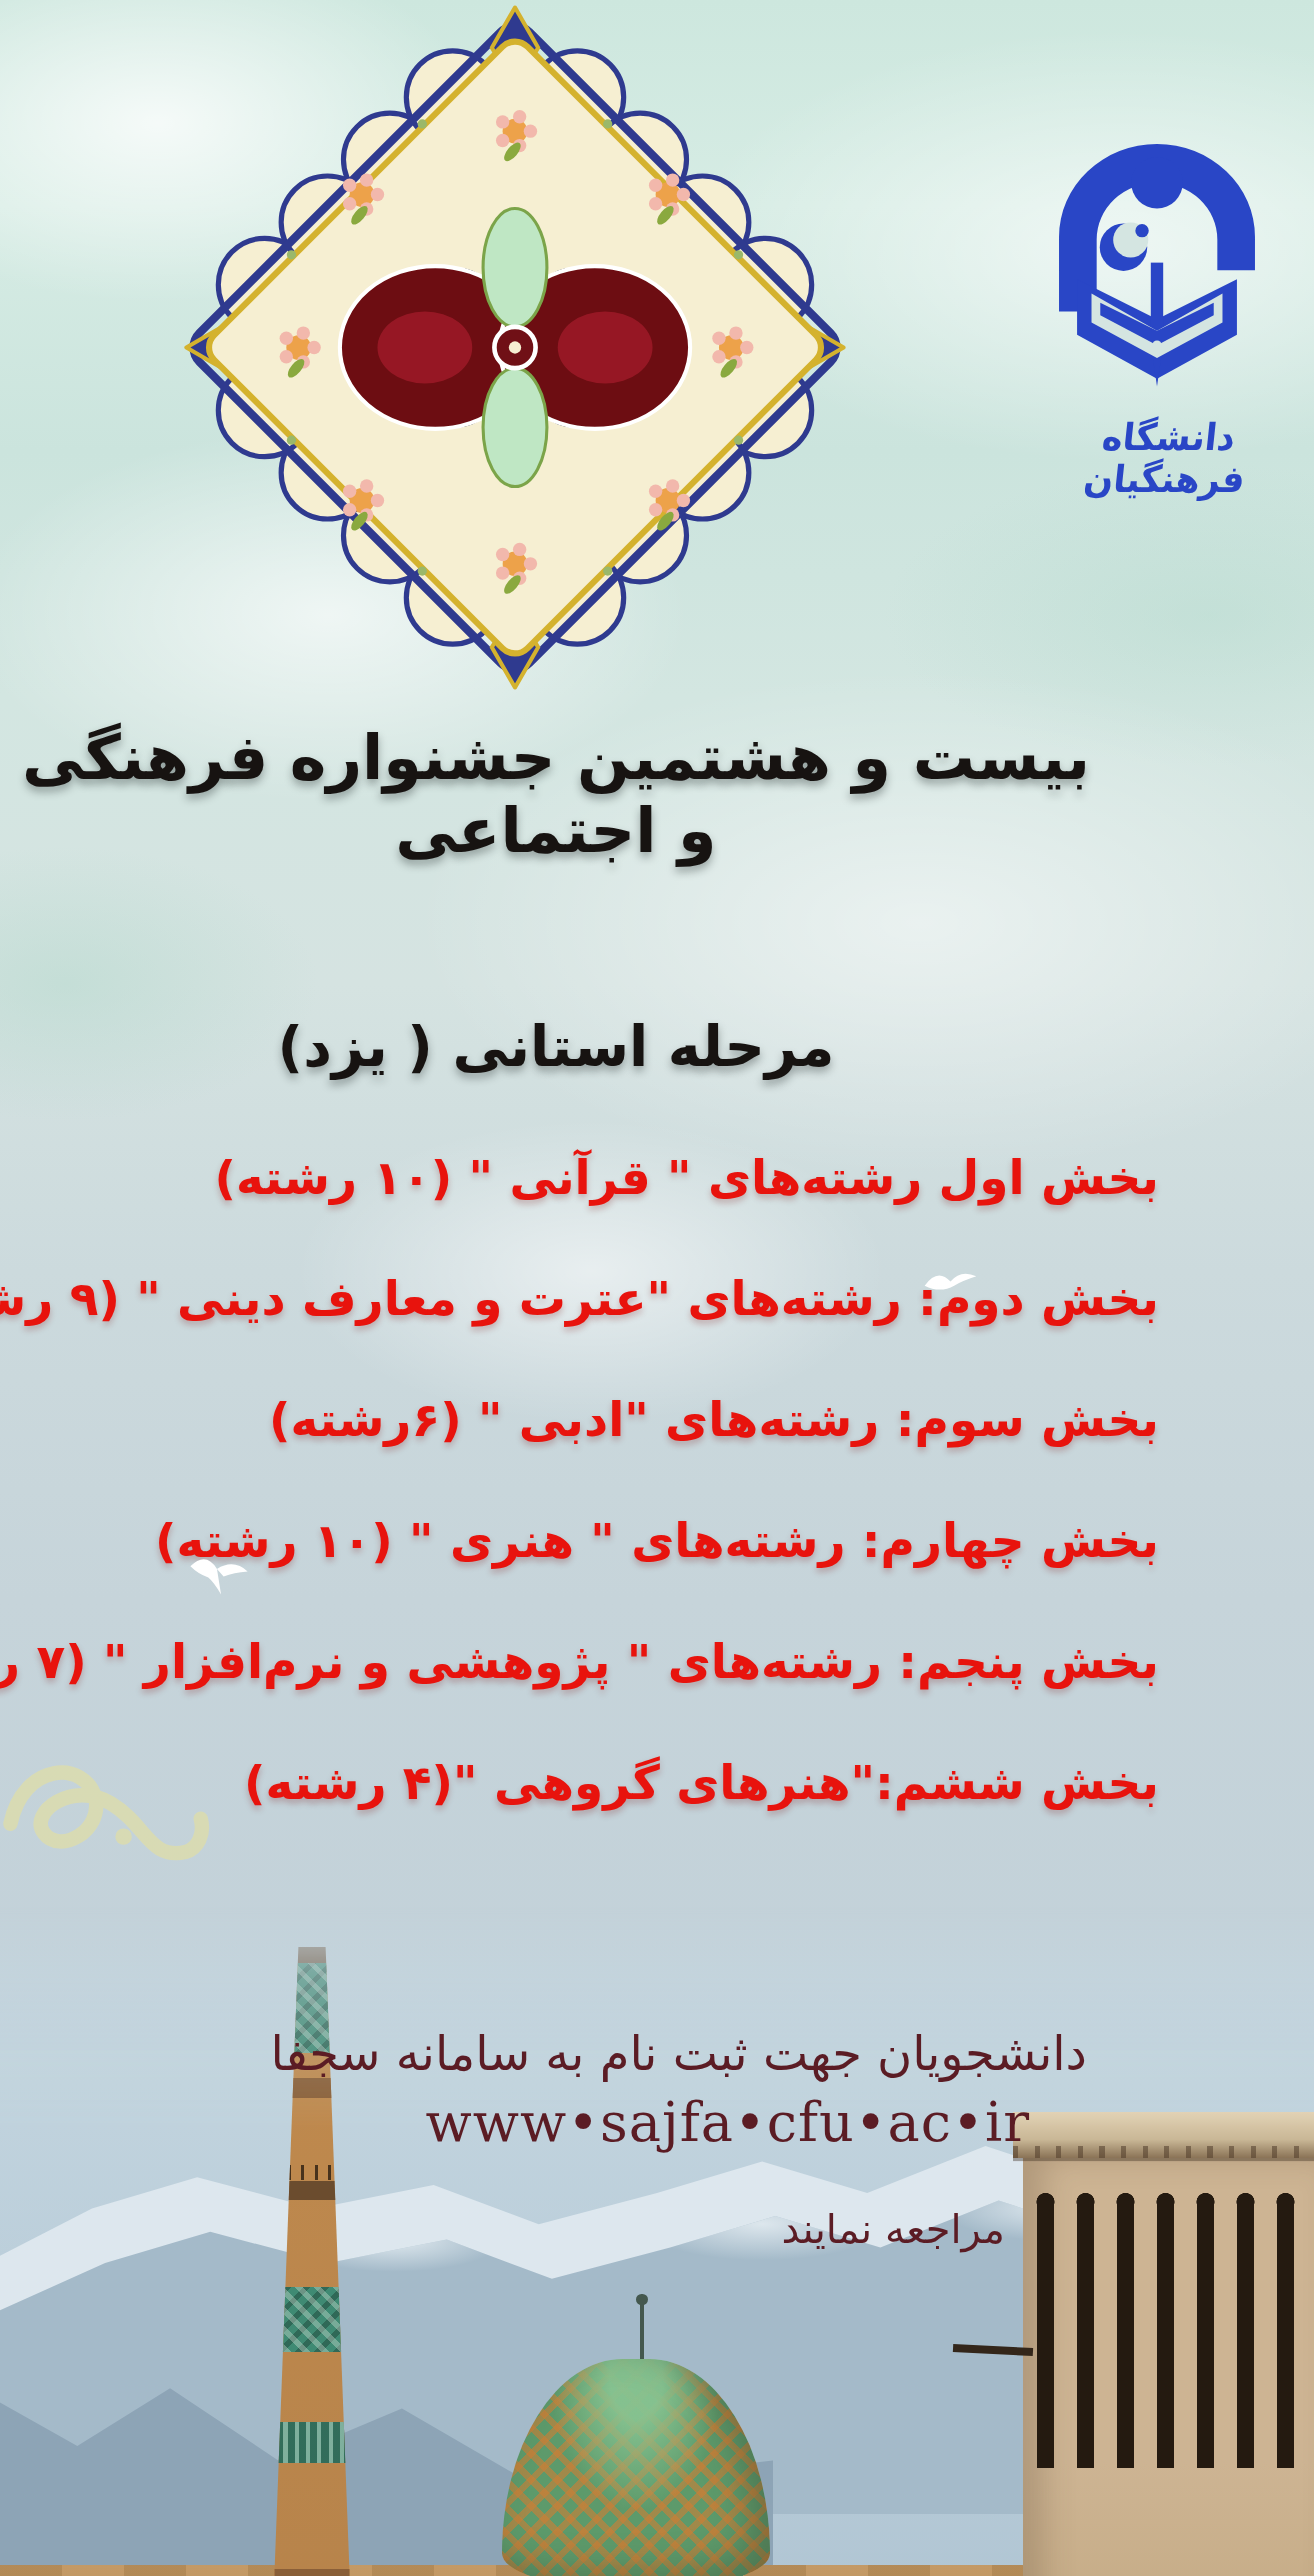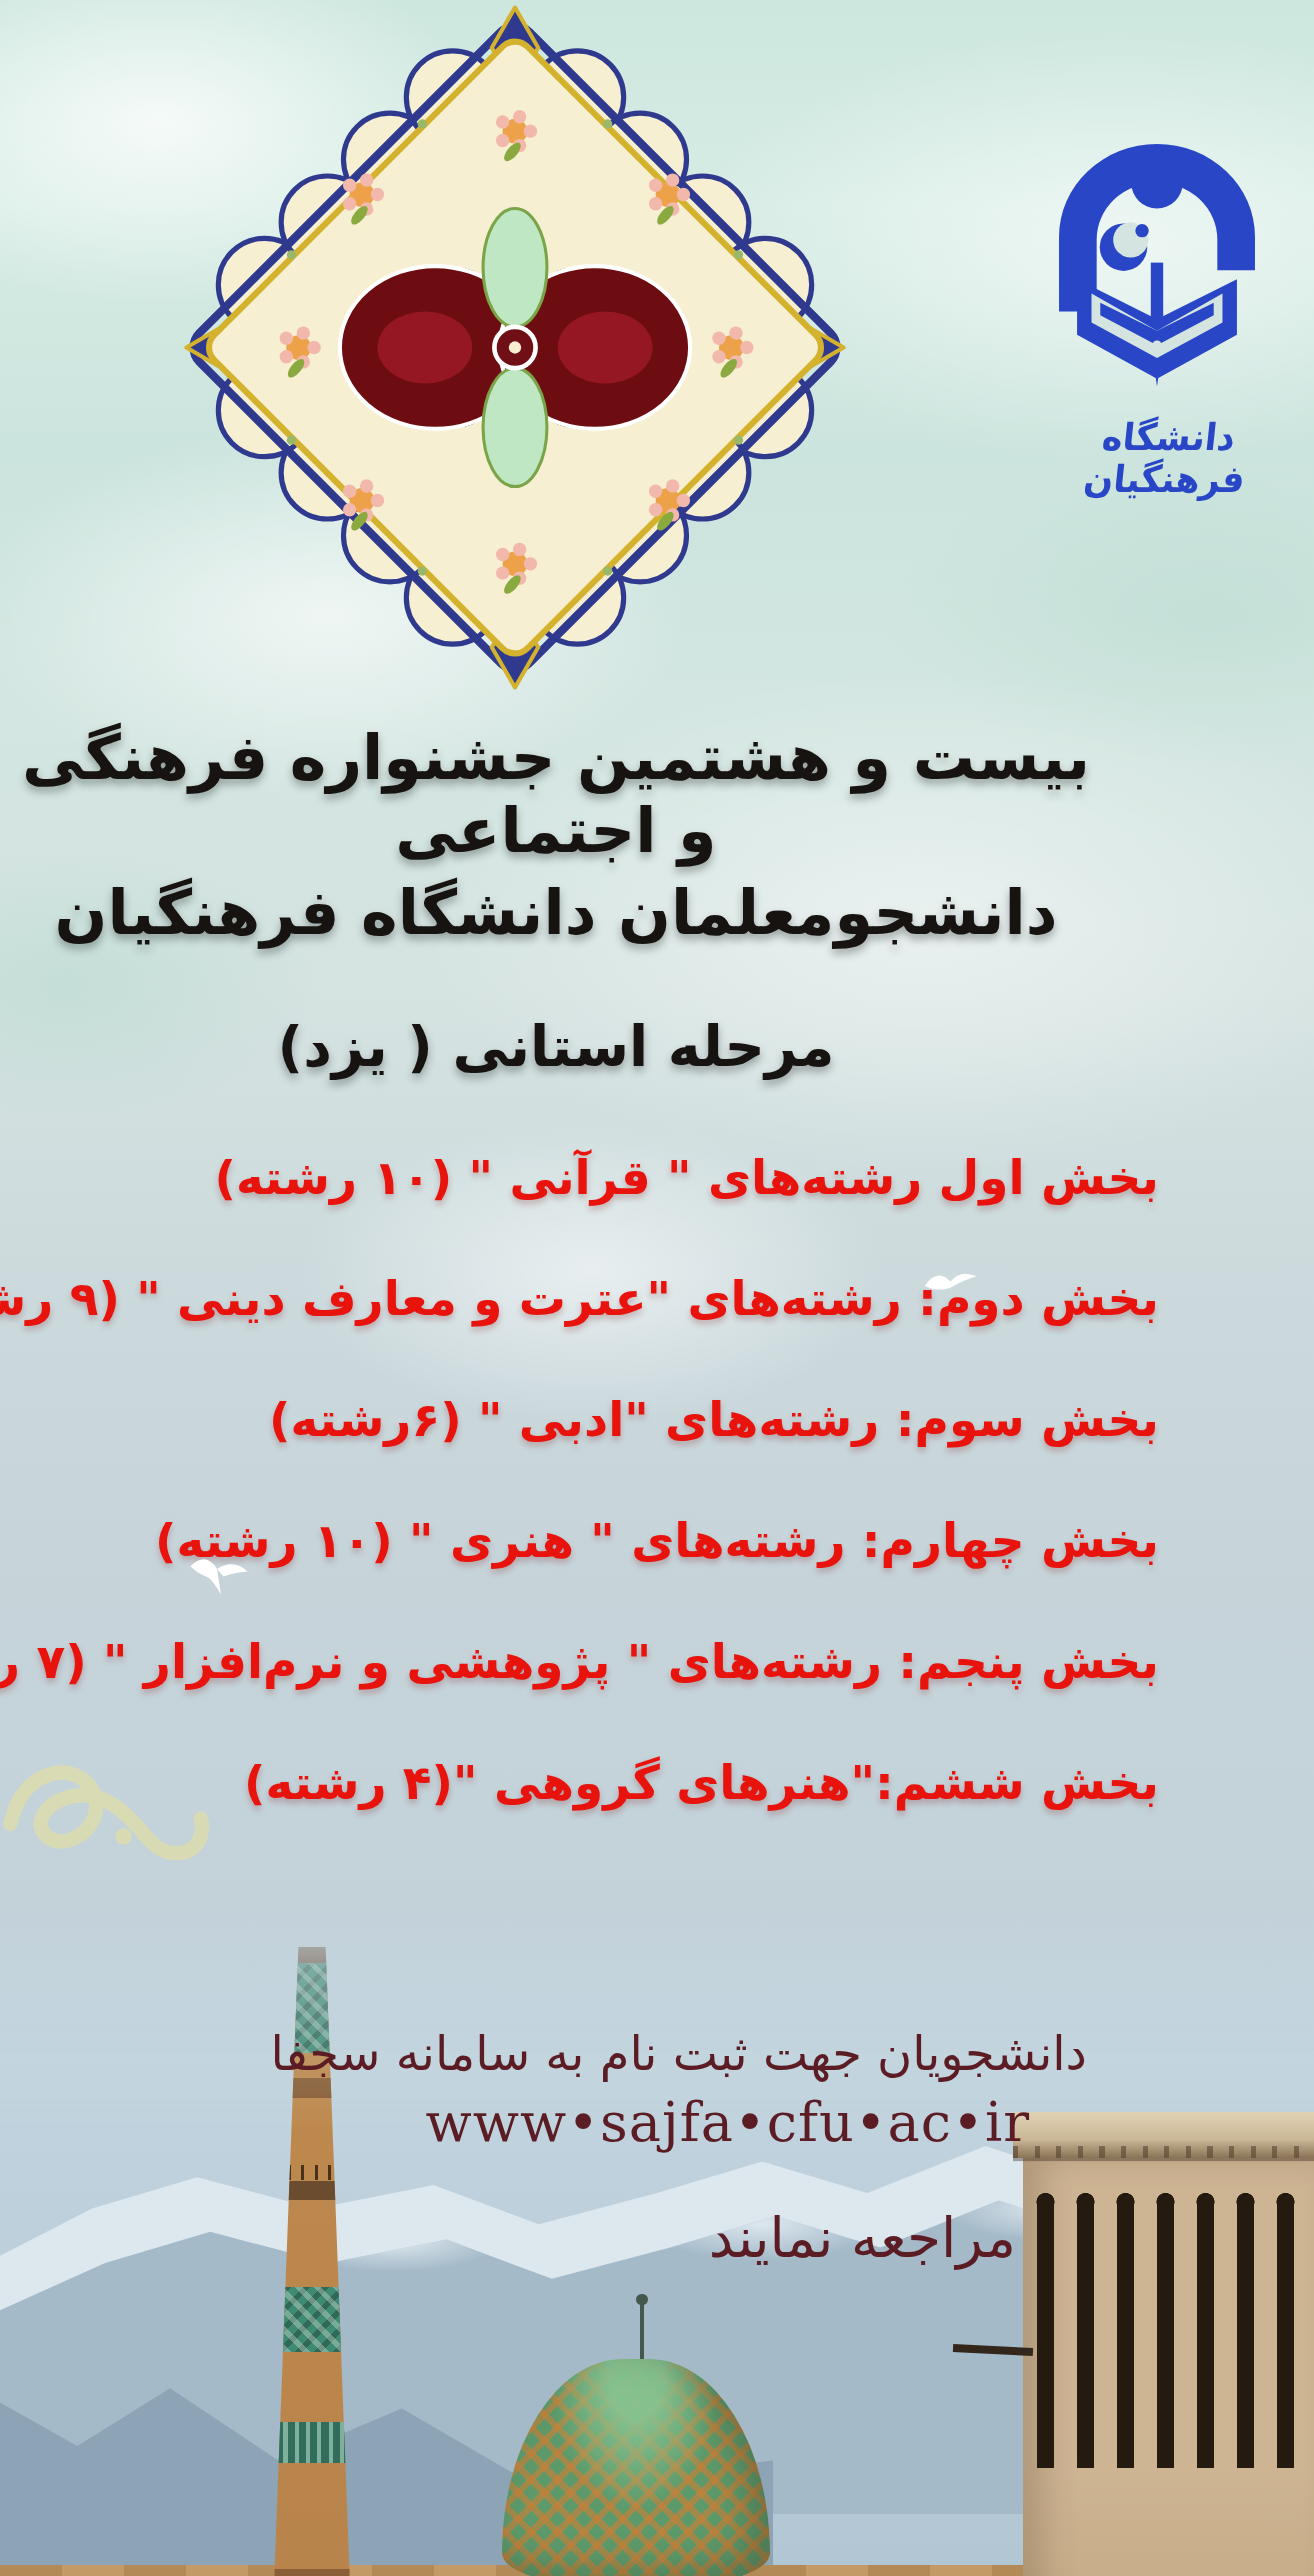--- a/index.html
+++ b/index.html
@@ -102,21 +102,21 @@
   .t2{top:876px;font-size:62px;}
   .t3{top:1014px;font-size:56px;}
 
   .sections{position:absolute;top:1117px;right:155px;left:82px;text-align:right;}
   .sec{height:121px;line-height:121px;font-size:47px;font-weight:bold;color:#e8130d;
     text-shadow:0 4.1px 6.2px rgba(120,10,10,.25);white-space:nowrap;}
 
   .reg{position:absolute;color:#5b1c24;font-weight:normal;white-space:nowrap;}
   .r1{top:2025px;right:227px;font-size:48px;}
   .r2{top:2091px;right:284px;font-size:54px;font-family:"DejaVu Serif",serif;letter-spacing:1px;}
-  .r3{top:2206px;right:298px;font-size:55px;}
+  .r3{top:2206px;right:309px;font-size:40px;}
 
   .bird{position:absolute;}
   .b1{left:922px;top:1265px;}
   .b2{left:185px;top:1551px;}
 </style>
 </head>
 <body>
 
 <div class="poster">
 
@@ -309,21 +309,20 @@
     </g>
     <circle cx="164" cy="316" r="34" fill="#d4e5e1"></circle>
     <circle cx="186" cy="298" r="13" fill="#2946c6"></circle>
     <path d="M215,545 L88,476 L88,420 L215,492 L342,420 L342,476 Z" fill="#d4e5e1"></path>
     <path d="M215,520 L105,462 L105,438 L215,492 L325,438 L325,462 Z" fill="#2946c6"></path>
     <circle cx="215" cy="520" r="9" fill="#d4e5e1"></circle>
   </svg>
   <div class="logo-text">دانشگاه فرهنگیان</div>
 
   <div class="title t1">بیست و هشتمین جشنواره فرهنگی و اجتماعی</div>
-  <div class="title t2">دانشجومعلمان دانشگاه فرهنگیان</div>
   <div class="title t3">مرحله استانی ( یزد)</div>
 
   <div class="sections">
     <div class="sec">بخش اول رشته‌های " قرآنی " (۱۰ رشته)</div>
     <div class="sec">بخش دوم: رشته‌های "عترت و معارف دینی " (۹ رشته)</div>
     <div class="sec">بخش سوم: رشته‌های "ادبی " (۶رشته)</div>
     <div class="sec">بخش چهارم: رشته‌های " هنری " (۱۰ رشته)</div>
     <div class="sec">بخش پنجم: رشته‌های " پژوهشی و نرم‌افزار " (۷ رشته)</div>
     <div class="sec">بخش ششم:"هنرهای گروهی "(۴ رشته)</div>
   </div>

